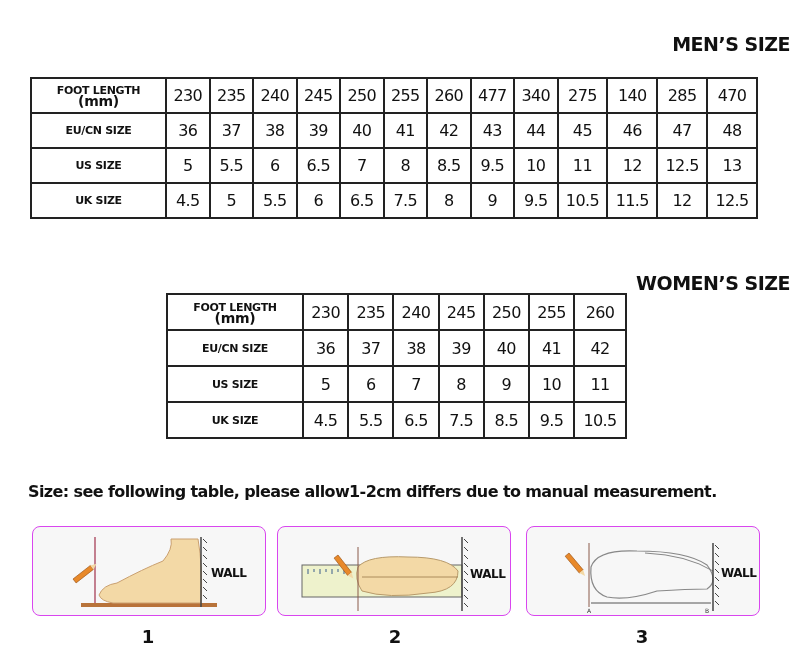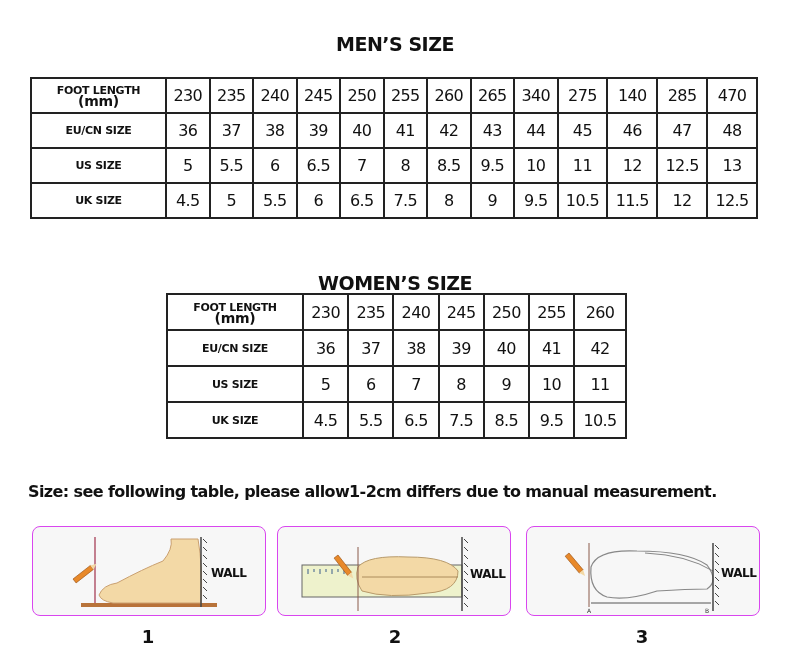--- a/index.html
+++ b/index.html
@@ -1,17 +1,17 @@
 <!DOCTYPE html>
 <html><head>
 <meta charset="utf-8">
 <style>
   html,body{margin:0;padding:0;background:#ffffff;}
   body{width:790px;height:671px;position:relative;overflow:hidden;font-family:"DejaVu Sans","Liberation Sans",sans-serif;color:#111;}
-  .title{position:absolute;left:0;width:790px;text-align:center;font-family:"DejaVu Sans",sans-serif;font-weight:bold;font-size:19px;letter-spacing:-0.5px;color:#111;}
+  .title{position:absolute;left:0;width:790px;text-align:right;font-family:"DejaVu Sans",sans-serif;font-weight:bold;font-size:19px;letter-spacing:-0.5px;color:#111;}
   table.sz{position:absolute;border-collapse:collapse;border:2px solid #1d4ed8;}
   table.sz td{border:2px solid #222;text-align:center;padding:0;font-family:"DejaVu Sans",sans-serif;}
   table.sz td.hdr{font-weight:bold;font-size:11px;letter-spacing:-0.3px;}
   table.sz td.hdr .sub{display:block;font-size:14px;line-height:9px;}
   table.sz td.hdr .main{display:block;line-height:12px;}
   table.sz td.val{font-size:16px;letter-spacing:-0.6px;}
   #men{left:30px;top:77px;width:728px;height:142px;}
   #men td.hdr{width:133px;}
   #men tr{height:35px;}
   #women{left:166px;top:293px;width:461px;height:146px;}
@@ -35,21 +35,21 @@
           <span class="main">FOOT LENGTH</span>
           <span class="sub">(mm)</span>
         </td>
     <td class="val">230</td>
     <td class="val">235</td>
     <td class="val">240</td>
     <td class="val">245</td>
     <td class="val">250</td>
     <td class="val">255</td>
     <td class="val">260</td>
-    <td class="val">265</td>
+    <td class="val">477</td>
     <td class="val">340</td>
     <td class="val">275</td>
     <td class="val">140</td>
     <td class="val">285</td>
     <td class="val">470</td>
   </tr>
   <tr>
     <td class="hdr">EU/CN SIZE</td>
     <td class="val">36</td>
     <td class="val">37</td>

